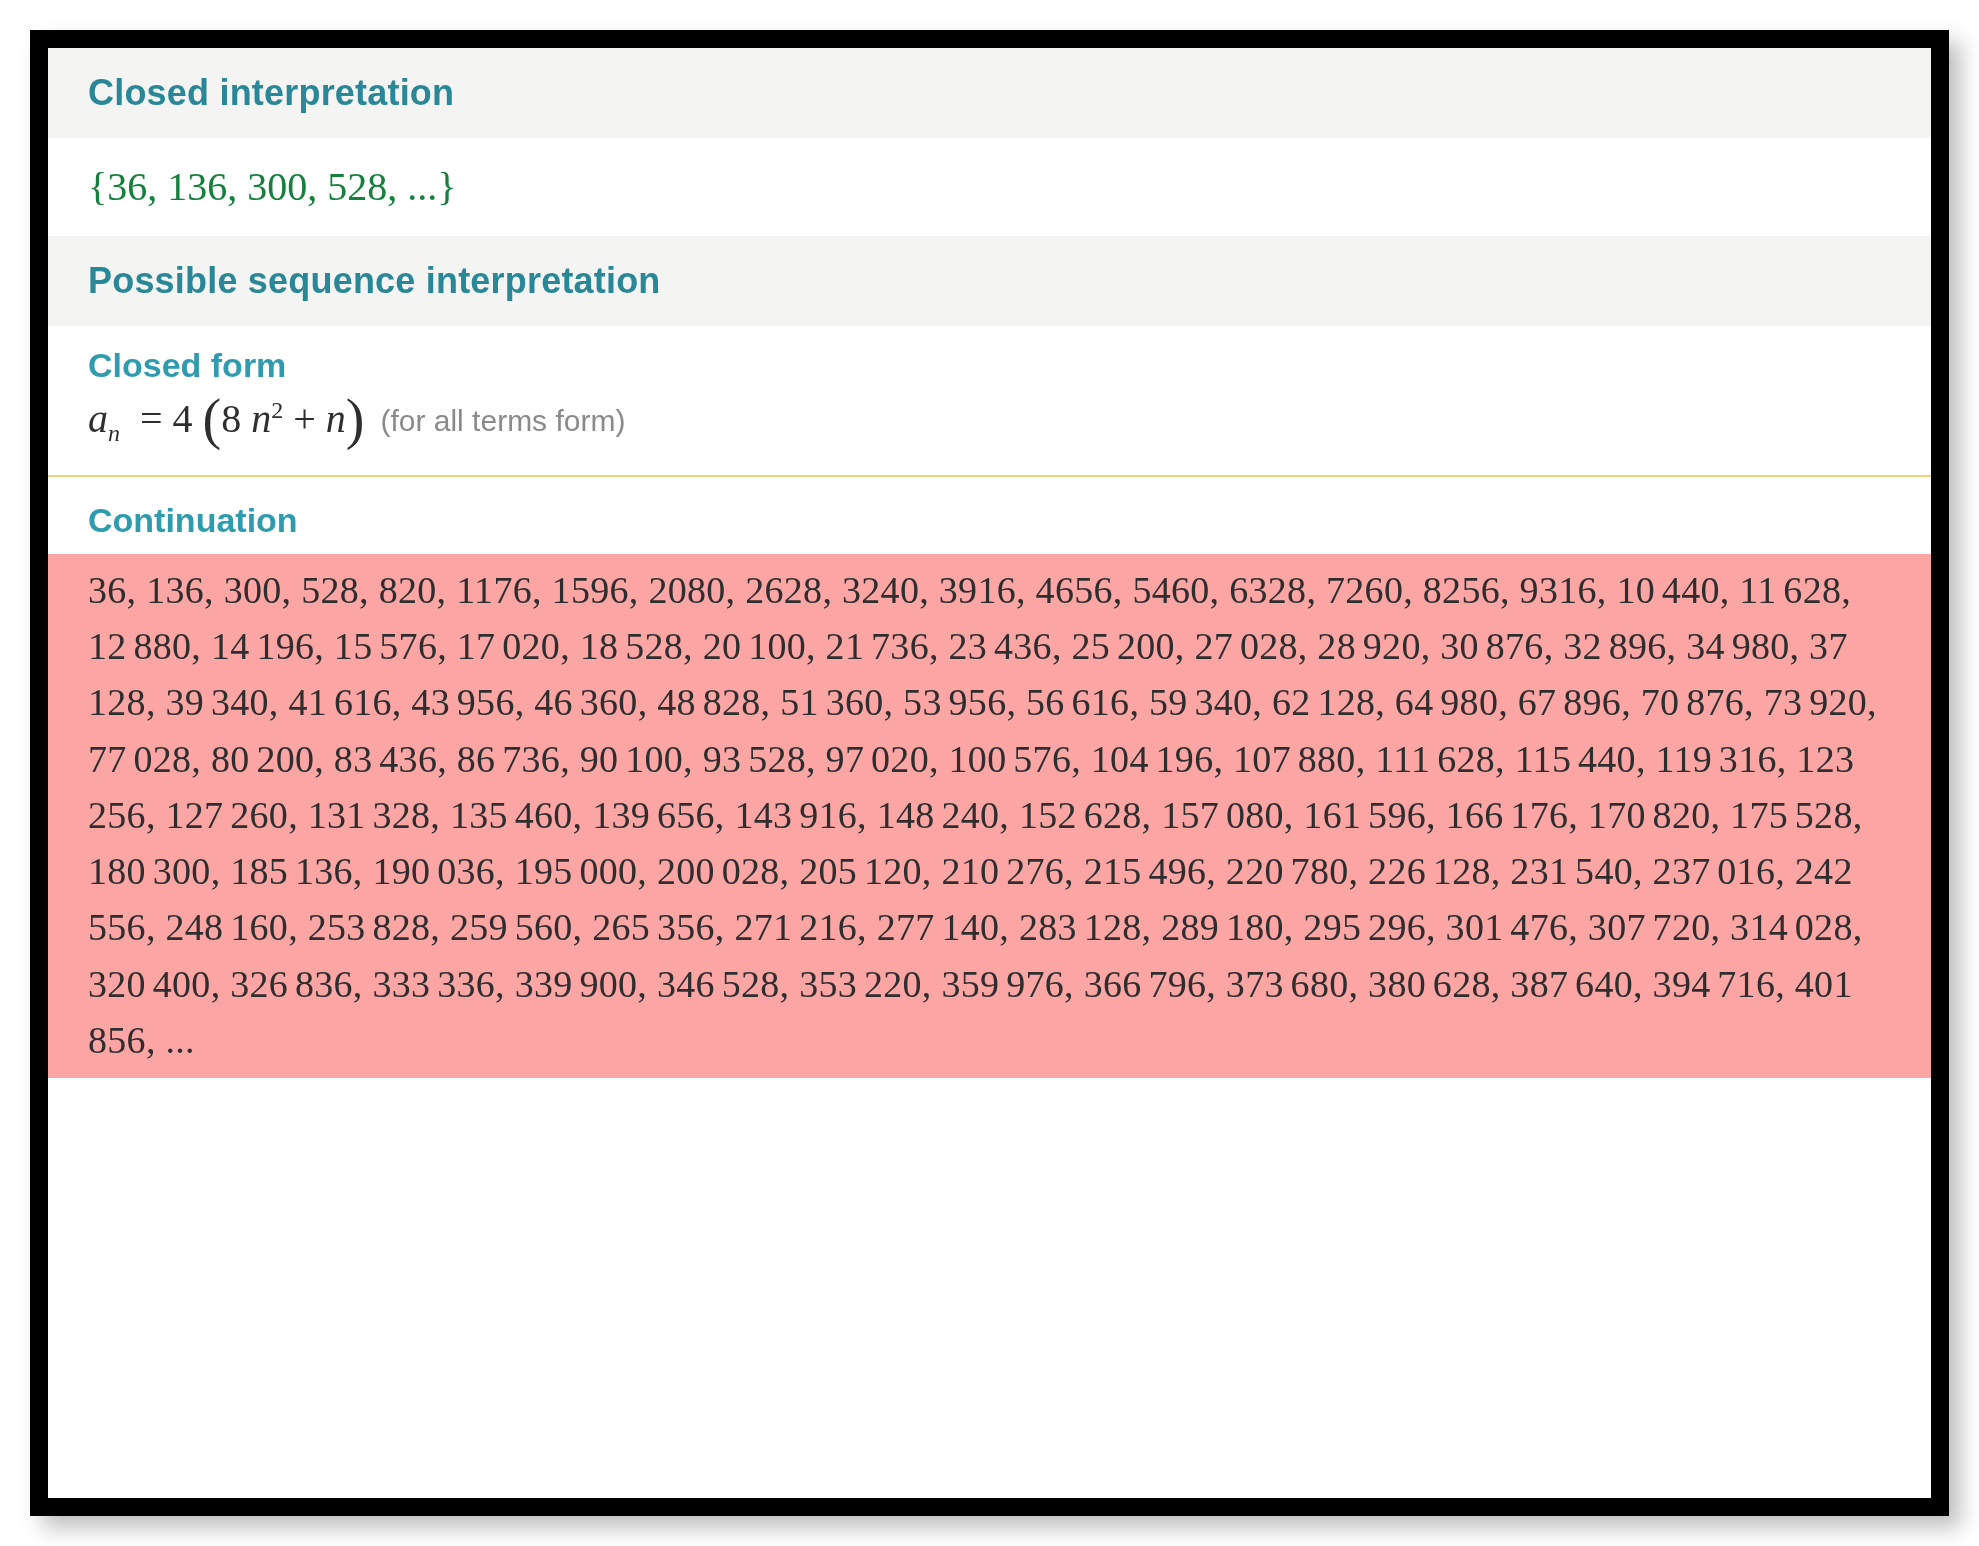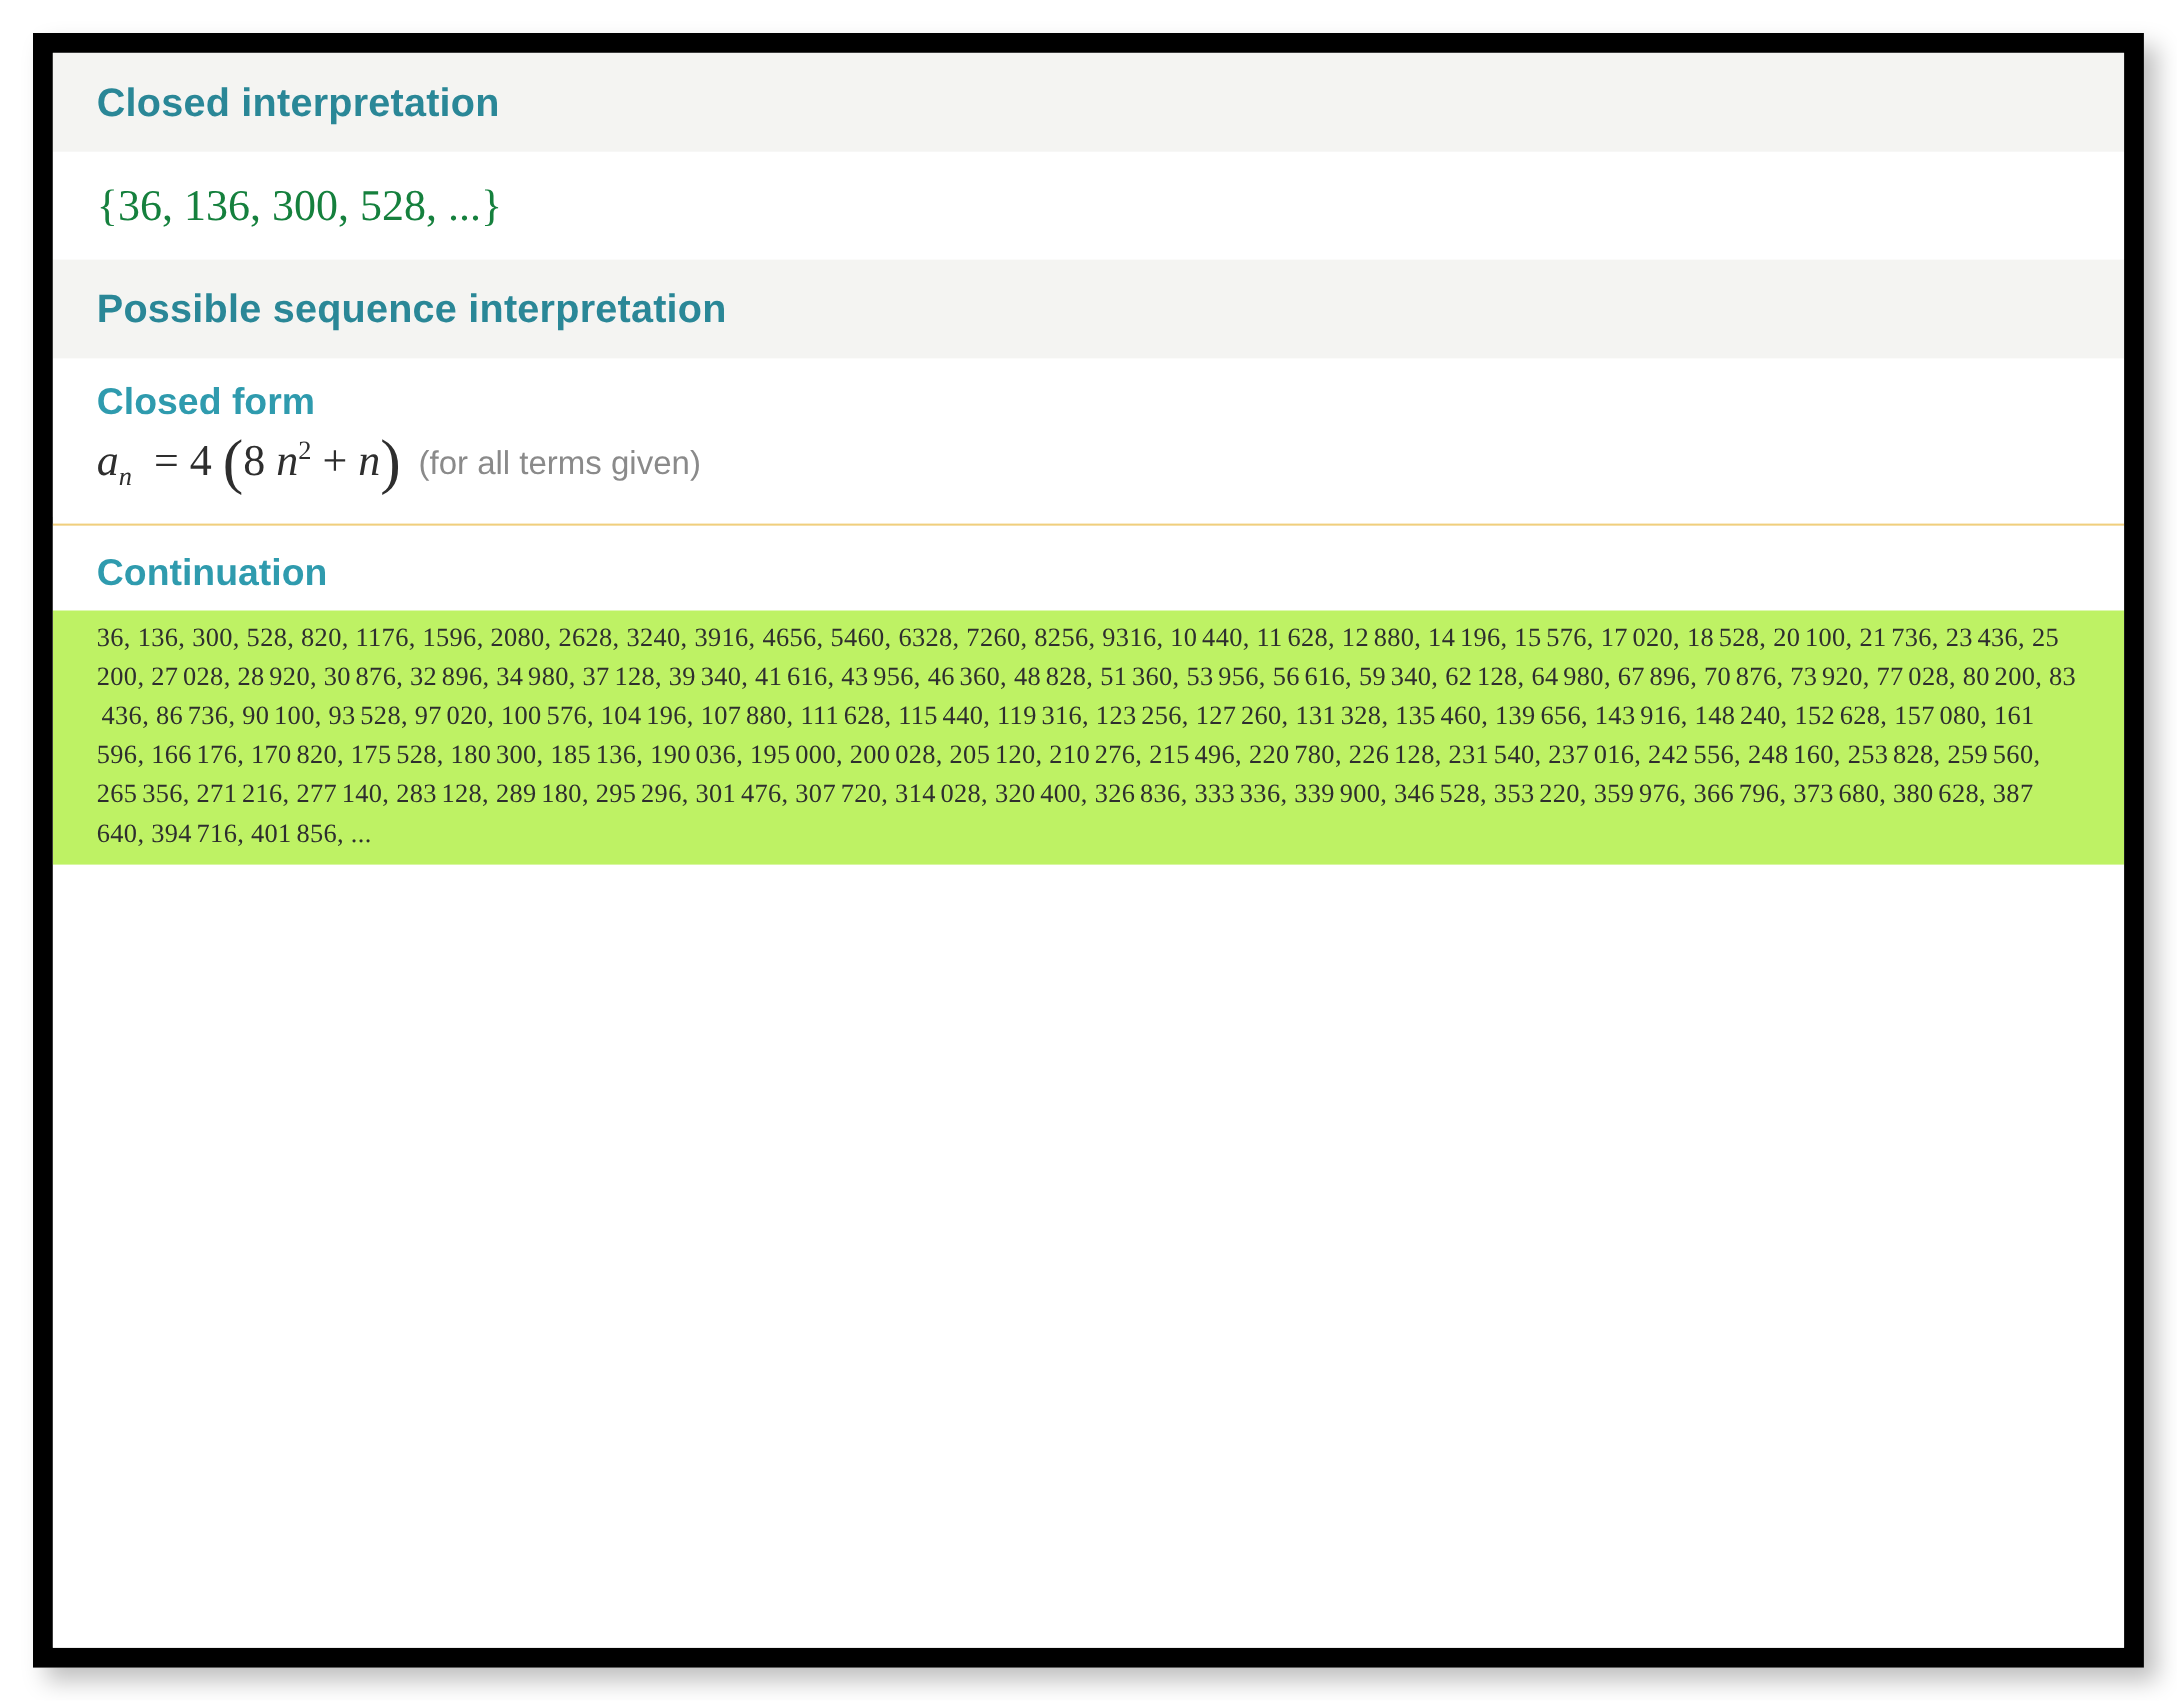--- a/index.html
+++ b/index.html
@@ -90,23 +90,23 @@
     flex: 1;
     display: flex;
     flex-direction: column;
     padding-bottom: 18px;
   }
   .continuation-wrap .closed-form-title {
     padding-top: 24px;
     padding-bottom: 14px;
   }
   .continuation-body {
-    background: #bef264;
+    background: #fca5a5;
     padding: 8px 40px 10px 40px;
-    font-size: 24px;
+    font-size: 38px;
     color: #2e2e2e;
     font-family: "Times New Roman", Times, serif;
     line-height: 1.48;
     letter-spacing: 0.3px;
   }
   .thinspace {
     display: inline-block;
     width: 0.18em;
   }
 </style>
@@ -122,21 +122,21 @@
 
     <div class="section-header teal-heavy">Possible sequence interpretation</div>
 
     <div class="closed-form-title">Closed form</div>
 
     <div class="closed-form-body">
       <span>
         <span class="lhs">a</span><sub>n</sub>
         &nbsp;=&nbsp;4&nbsp;<span class="paren-big">(</span>8&nbsp;<span class="lhs">n</span><sup>2</sup>&nbsp;+&nbsp;<span class="lhs">n</span><span class="paren-big">)</span>
       </span>
-      <span class="note">(for all terms given)</span>
+      <span class="note">(for all terms form)</span>
     </div>
 
     <div class="continuation-wrap">
       <div class="closed-form-title">Continuation</div>
       <div class="continuation-body" id="continuation-body">36, 136, 300, 528, 820, 1176, 1596, 2080, 2628, 3240, 3916, 4656, 5460, 6328, 7260, 8256, 9316, 10<span class="thinspace"></span>440, 11<span class="thinspace"></span>628, 12<span class="thinspace"></span>880, 14<span class="thinspace"></span>196, 15<span class="thinspace"></span>576, 17<span class="thinspace"></span>020, 18<span class="thinspace"></span>528, 20<span class="thinspace"></span>100, 21<span class="thinspace"></span>736, 23<span class="thinspace"></span>436, 25<span class="thinspace"></span>200, 27<span class="thinspace"></span>028, 28<span class="thinspace"></span>920, 30<span class="thinspace"></span>876, 32<span class="thinspace"></span>896, 34<span class="thinspace"></span>980, 37<span class="thinspace"></span>128, 39<span class="thinspace"></span>340, 41<span class="thinspace"></span>616, 43<span class="thinspace"></span>956, 46<span class="thinspace"></span>360, 48<span class="thinspace"></span>828, 51<span class="thinspace"></span>360, 53<span class="thinspace"></span>956, 56<span class="thinspace"></span>616, 59<span class="thinspace"></span>340, 62<span class="thinspace"></span>128, 64<span class="thinspace"></span>980, 67<span class="thinspace"></span>896, 70<span class="thinspace"></span>876, 73<span class="thinspace"></span>920, 77<span class="thinspace"></span>028, 80<span class="thinspace"></span>200, 83<span class="thinspace"></span>436, 86<span class="thinspace"></span>736, 90<span class="thinspace"></span>100, 93<span class="thinspace"></span>528, 97<span class="thinspace"></span>020, 100<span class="thinspace"></span>576, 104<span class="thinspace"></span>196, 107<span class="thinspace"></span>880, 111<span class="thinspace"></span>628, 115<span class="thinspace"></span>440, 119<span class="thinspace"></span>316, 123<span class="thinspace"></span>256, 127<span class="thinspace"></span>260, 131<span class="thinspace"></span>328, 135<span class="thinspace"></span>460, 139<span class="thinspace"></span>656, 143<span class="thinspace"></span>916, 148<span class="thinspace"></span>240, 152<span class="thinspace"></span>628, 157<span class="thinspace"></span>080, 161<span class="thinspace"></span>596, 166<span class="thinspace"></span>176, 170<span class="thinspace"></span>820, 175<span class="thinspace"></span>528, 180<span class="thinspace"></span>300, 185<span class="thinspace"></span>136, 190<span class="thinspace"></span>036, 195<span class="thinspace"></span>000, 200<span class="thinspace"></span>028, 205<span class="thinspace"></span>120, 210<span class="thinspace"></span>276, 215<span class="thinspace"></span>496, 220<span class="thinspace"></span>780, 226<span class="thinspace"></span>128, 231<span class="thinspace"></span>540, 237<span class="thinspace"></span>016, 242<span class="thinspace"></span>556, 248<span class="thinspace"></span>160, 253<span class="thinspace"></span>828, 259<span class="thinspace"></span>560, 265<span class="thinspace"></span>356, 271<span class="thinspace"></span>216, 277<span class="thinspace"></span>140, 283<span class="thinspace"></span>128, 289<span class="thinspace"></span>180, 295<span class="thinspace"></span>296, 301<span class="thinspace"></span>476, 307<span class="thinspace"></span>720, 314<span class="thinspace"></span>028, 320<span class="thinspace"></span>400, 326<span class="thinspace"></span>836, 333<span class="thinspace"></span>336, 339<span class="thinspace"></span>900, 346<span class="thinspace"></span>528, 353<span class="thinspace"></span>220, 359<span class="thinspace"></span>976, 366<span class="thinspace"></span>796, 373<span class="thinspace"></span>680, 380<span class="thinspace"></span>628, 387<span class="thinspace"></span>640, 394<span class="thinspace"></span>716, 401<span class="thinspace"></span>856, ...</div>
     </div>
 
   </div>
 </div>
 

